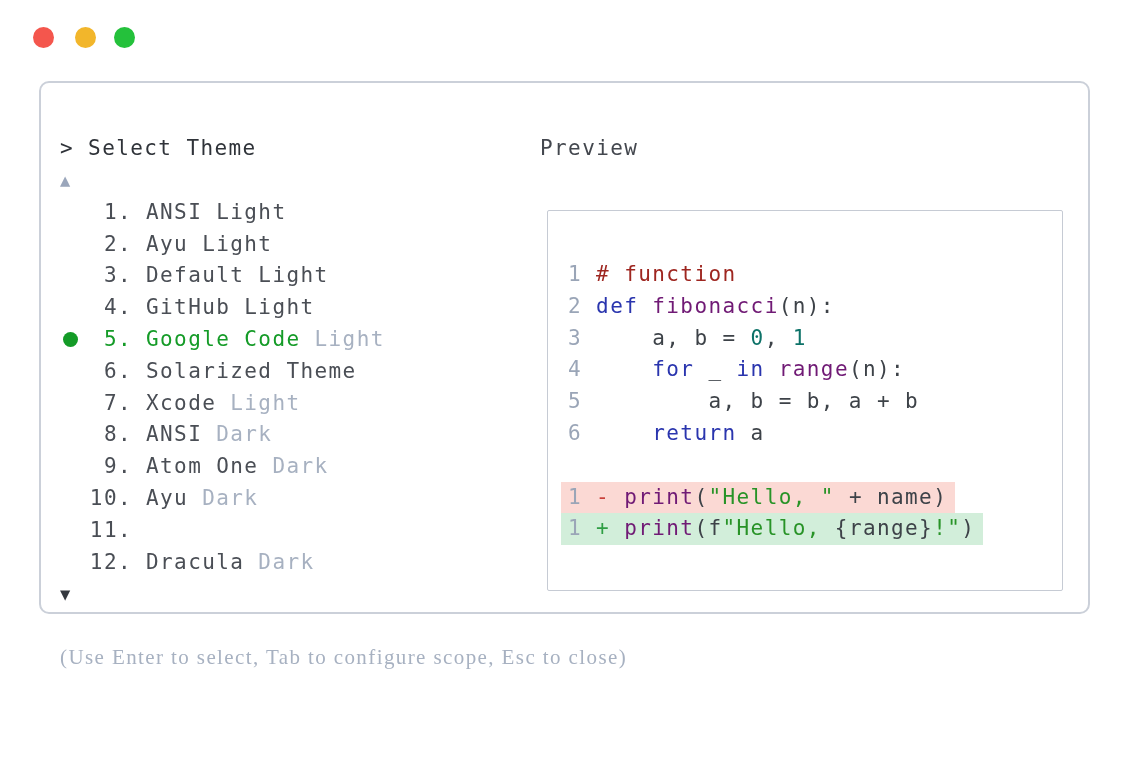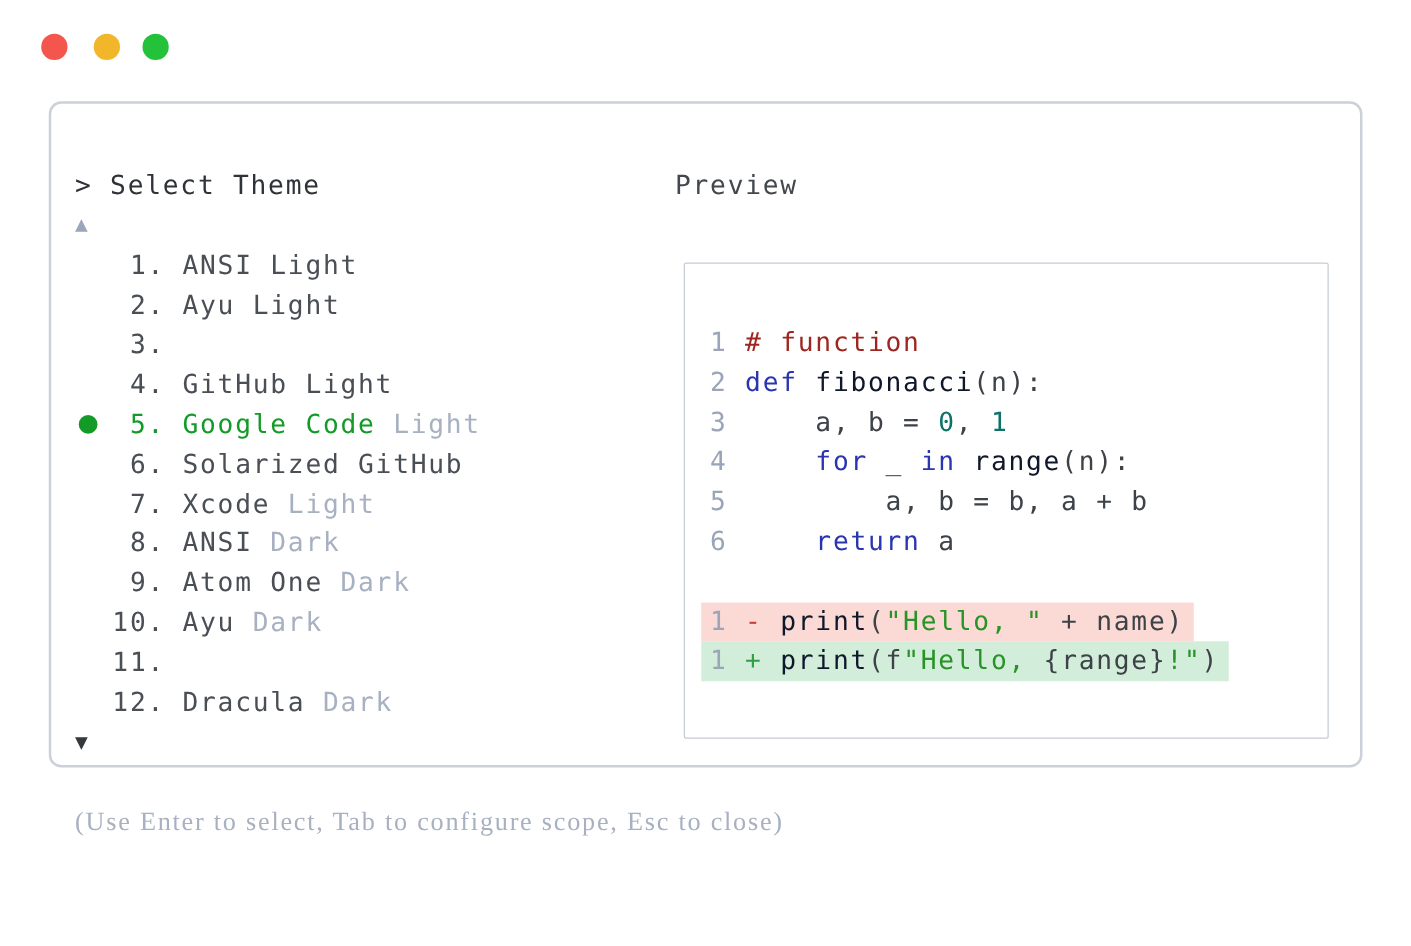--- a/index.html
+++ b/index.html
@@ -29,21 +29,21 @@
   .preview-box{
     position:absolute;left:506px;top:96px;width:516px;height:381px;
     border:1.5px solid #c6cbd4;border-radius:2px;background:#ffffff;box-sizing:border-box;margin-top:31px;
   }
   .code{position:absolute;left:20px;top:48px;}
   .cl{height:31.8px;line-height:31.8px;white-space:pre;}
   .ln{color:#9aa5b7;}
   .seg.plain{color:#3d4248;}
   .seg.comment{color:#9e2620;}
   .seg.keyword{color:#2a35ae;}
-  .seg.title{color:#0f172a;text-align:right;}
+  .seg.title{color:#701a75;text-align:right;}
   .seg.number{color:#0d7268;}
   .seg.string{color:#289327;}
   .seg.marker-del{color:#c9413a;}
   .seg.marker-add{color:#2f9e44;}
   .hl{display:inline-block;margin-left:-7px;padding:0 8px 0 7px;}
   .hl.del{background:#fbd9d4;}
   .hl.add{background:#d2eeda;}
 </style>
 </head>
 <body>
@@ -52,24 +52,24 @@
 <div class="tl-dot" style="left: 75px; background: rgb(242, 182, 43);"></div>
 <div class="tl-dot" style="left: 114px; background: rgb(36, 193, 59);"></div>
 
 <div class="modal">
   <div class="hdr">&gt; Select Theme</div>
   <div class="up-arrow">▲</div>
 
   <div class="theme-list" id="theme-list">
       <div class="trow"><span class="dotcol"></span><span class="numcol">1.</span><span class="maincol">ANSI Light</span></div>
       <div class="trow"><span class="dotcol"></span><span class="numcol">2.</span><span class="maincol">Ayu Light</span></div>
-      <div class="trow"><span class="dotcol"></span><span class="numcol">3.</span></div>
+      <div class="trow"><span class="dotcol"></span><span class="numcol">3.</span><span class="maincol">Default Light</span></div>
       <div class="trow"><span class="dotcol"></span><span class="numcol">4.</span><span class="maincol">GitHub Light</span></div>
       <div class="trow selected"><span class="dotcol"><span class="seldot"></span></span><span class="numcol">5.</span><span class="maincol">Google Code<span class="muted"> Light</span></span></div>
-      <div class="trow"><span class="dotcol"></span><span class="numcol">6.</span><span class="maincol">Solarized GitHub</span></div>
+      <div class="trow"><span class="dotcol"></span><span class="numcol">6.</span><span class="maincol">Solarized Theme</span></div>
       <div class="trow"><span class="dotcol"></span><span class="numcol">7.</span><span class="maincol">Xcode<span class="muted"> Light</span></span></div>
       <div class="trow"><span class="dotcol"></span><span class="numcol">8.</span><span class="maincol">ANSI<span class="muted"> Dark</span></span></div>
       <div class="trow"><span class="dotcol"></span><span class="numcol">9.</span><span class="maincol">Atom One<span class="muted"> Dark</span></span></div>
       <div class="trow"><span class="dotcol"></span><span class="numcol">10.</span><span class="maincol">Ayu<span class="muted"> Dark</span></span></div>
       <div class="trow"><span class="dotcol"></span><span class="numcol">11.</span></div>
       <div class="trow"><span class="dotcol"></span><span class="numcol">12.</span><span class="maincol">Dracula<span class="muted"> Dark</span></span></div>
     </div>
 
   <div class="down-arrow">▼</div>
 

